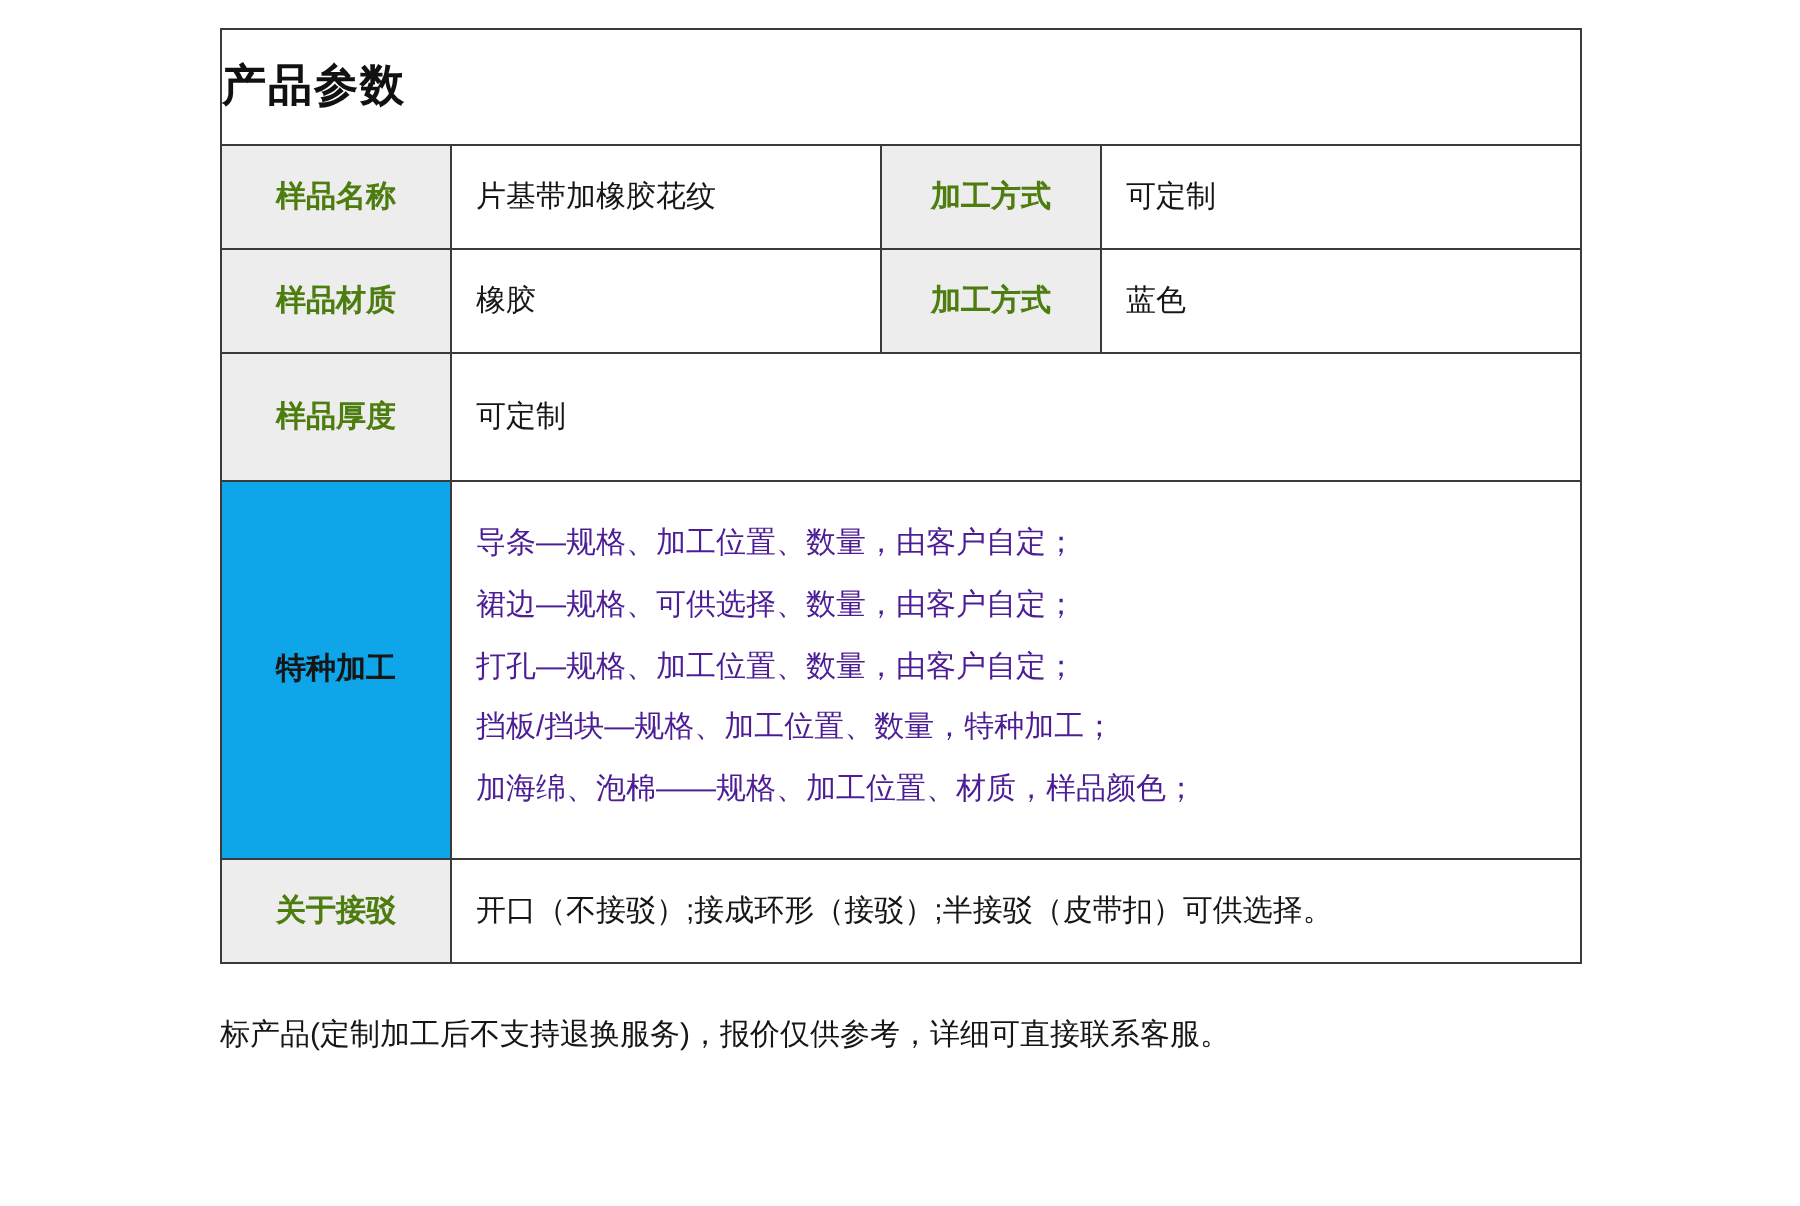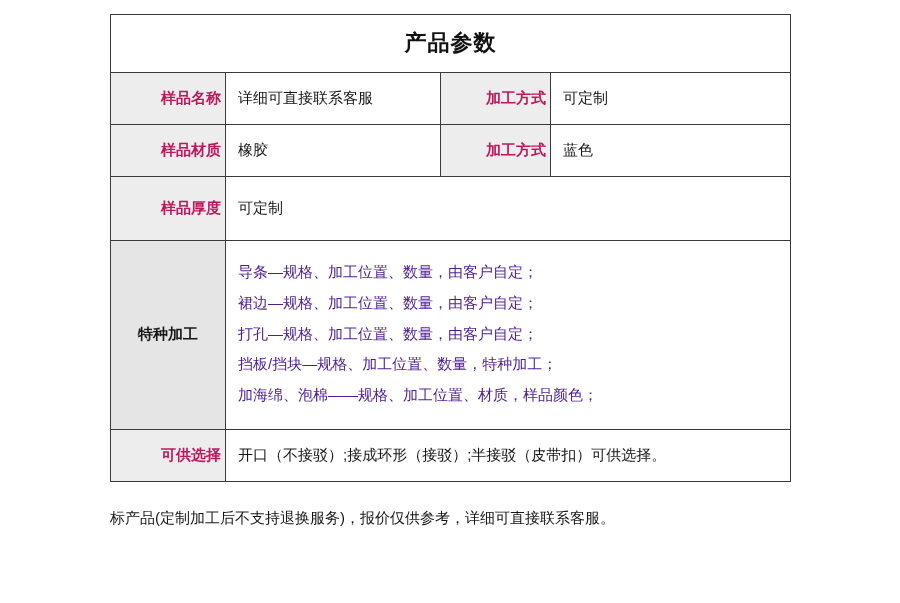--- a/index.html
+++ b/index.html
@@ -26,49 +26,49 @@
     border-collapse: collapse;
     table-layout: fixed;
     border: 1px solid #1f1f1f;
   }
   table.spec td {
     border: 1px solid #3a3a3a;
     padding: 0;
     vertical-align: middle;
   }
   .title-cell {
-    text-align: center;
+    text-align: left;
     font-size: 22px;
     font-weight: bold;
     letter-spacing: 1px;
     padding: 13px 0 14px 0 !important;
     color: #111;
   }
   .label {
     background: #ededed;
-    text-align: right;
+    text-align: center;
     font-size: 15px;
     font-weight: bold;
-    color: #be185d;
+    color: #4d7c0f;
     padding: 16px 4px !important;
   }
   .value {
     background: #ffffff;
     font-size: 15px;
     color: #161616;
     padding: 16px 12px !important;
   }
   .value-tall {
     padding: 22px 12px !important;
   }
   .label-tall {
     padding: 22px 4px !important;
   }
   .special-label {
-    background: #e5e5e5;
+    background: #0ea5e9;
     text-align: center;
     font-size: 15px;
     font-weight: bold;
     color: #161616;
     vertical-align: middle;
   }
   .special-value {
     padding: 16px 12px 18px 12px !important;
     font-size: 15px;
     line-height: 2.05;
@@ -101,21 +101,21 @@
       <col style="width:110px">
       <col style="width:240px">
     </colgroup>
     <tbody>
       <tr>
         <td class="title-cell" colspan="4">产品参数</td>
       </tr>
 
       <tr>
         <td class="label">样品名称</td>
-        <td class="value">详细可直接联系客服</td>
+        <td class="value">片基带加橡胶花纹</td>
         <td class="label">加工方式</td>
         <td class="value">可定制</td>
       </tr>
 
       <tr>
         <td class="label">样品材质</td>
         <td class="value">橡胶</td>
         <td class="label">加工方式</td>
         <td class="value">蓝色</td>
       </tr>
@@ -123,29 +123,29 @@
       <tr>
         <td class="label label-tall">样品厚度</td>
         <td class="value value-tall" colspan="3">可定制</td>
       </tr>
 
 
       <tr>
         <td class="special-label">特种加工</td>
         <td class="special-value" colspan="3">
           <div class="line">导条—规格、加工位置、数量，由客户自定；</div>
-          <div class="line">裙边—规格、加工位置、数量，由客户自定；</div>
+          <div class="line">裙边—规格、可供选择、数量，由客户自定；</div>
           <div class="line">打孔—规格、加工位置、数量，由客户自定；</div>
           <div class="line">挡板/挡块—规格、加工位置、数量，特种加工；</div>
           <div class="line">加海绵、泡棉——规格、加工位置、材质，样品颜色；</div>
         </td>
       </tr>
 
       <tr>
-        <td class="label">可供选择</td>
+        <td class="label">关于接驳</td>
         <td class="value" colspan="3">开口（不接驳）;接成环形（接驳）;半接驳（皮带扣）可供选择。</td>
       </tr>
     </tbody>
   </table>
 
   <p class="note">
     <span class="note-line">标产品(定制加工后不支持退换服务)，报价仅供参考，详细可直接联系客服。</span>
   </p>
 
 </div>

